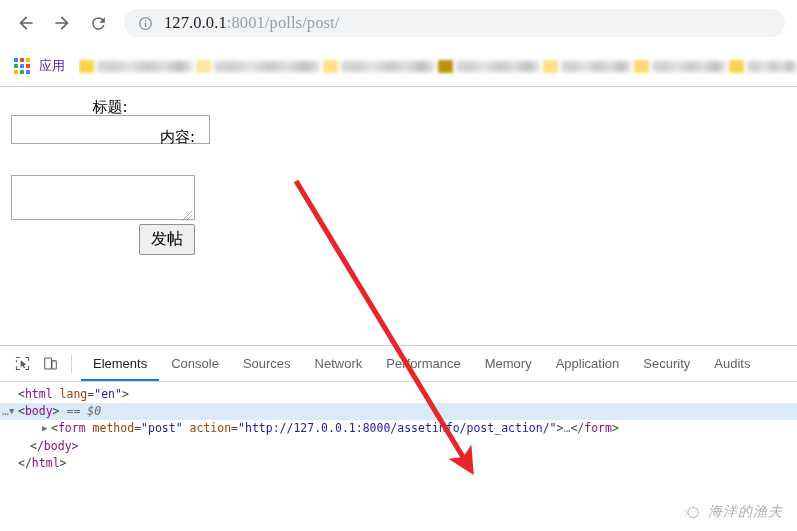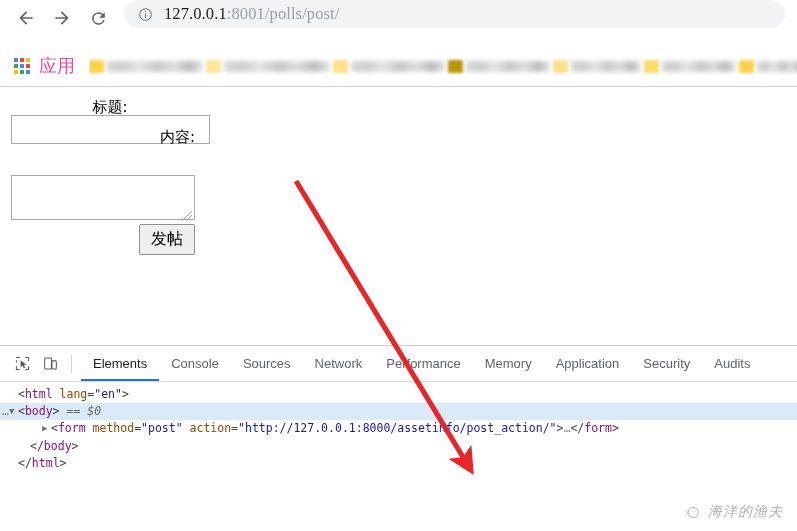--- a/index.html
+++ b/index.html
@@ -20,21 +20,21 @@
     width: 797px;
     height: 87px;
     background: #ffffff;
     border-bottom: 1px solid #cfcfcf;
   }
   .toolbar-row {
     position: absolute;
     top: 0; left: 0;
     width: 797px; height: 46px;
     display: flex;
-    align-items: flex-start;
+    align-items: center;
   }
   .nav-btn {
     width: 36px; height: 36px;
     display: flex; align-items: center; justify-content: center;
     flex: 0 0 auto;
     cursor: pointer;
   }
   .nav-btn svg { display: block; }
   .nav-btn:first-child { margin-left: 8px; }
 
@@ -84,22 +84,22 @@
   .apps-grid {
     width: 16px; height: 16px;
     display: grid;
     grid-template-columns: repeat(3, 4px);
     grid-template-rows: repeat(3, 4px);
     gap: 2px;
     margin-right: 9px;
   }
   .apps-grid i { display: block; width: 4px; height: 4px; border-radius: 0.5px; }
   .apps-label {
-    font-size: 18px;
-    color: #ec4899;
+    font-size: 13px;
+    color: #4c1d95;
     font-family: "DejaVu Sans", sans-serif;
   }
   .bm-list {
     display: flex;
     align-items: center;
     margin-left: 14px;
     flex: 1 1 auto;
     overflow: hidden;
   }
   .bm-item {

